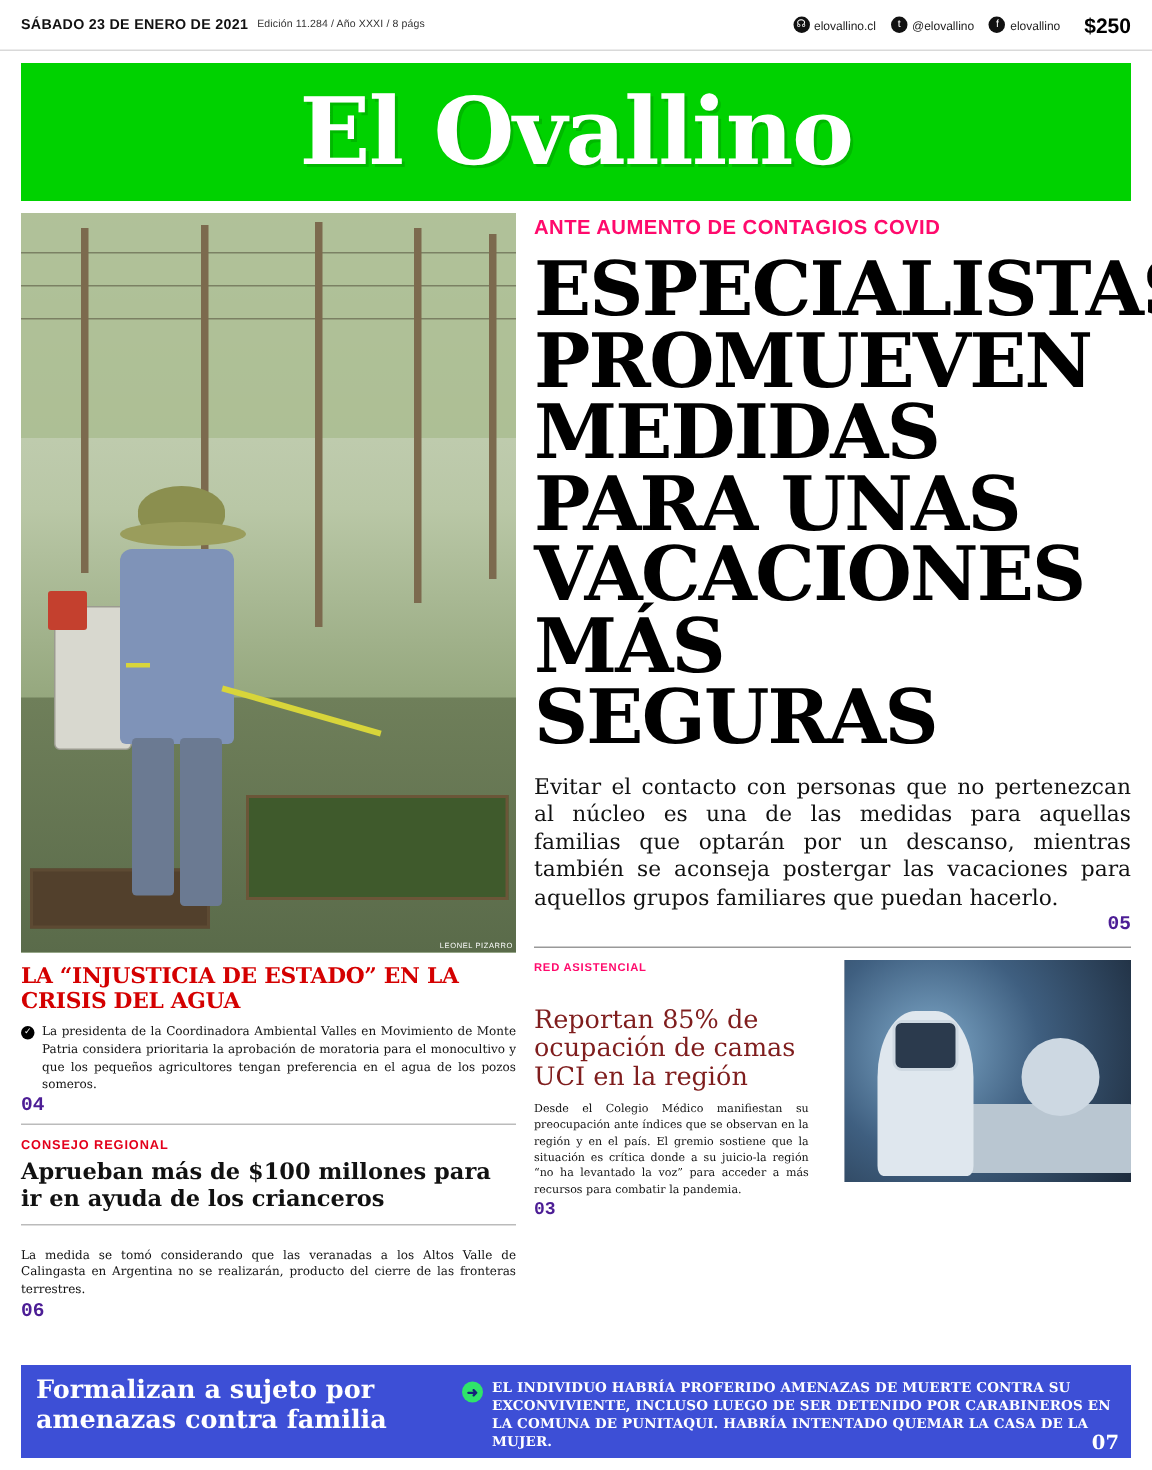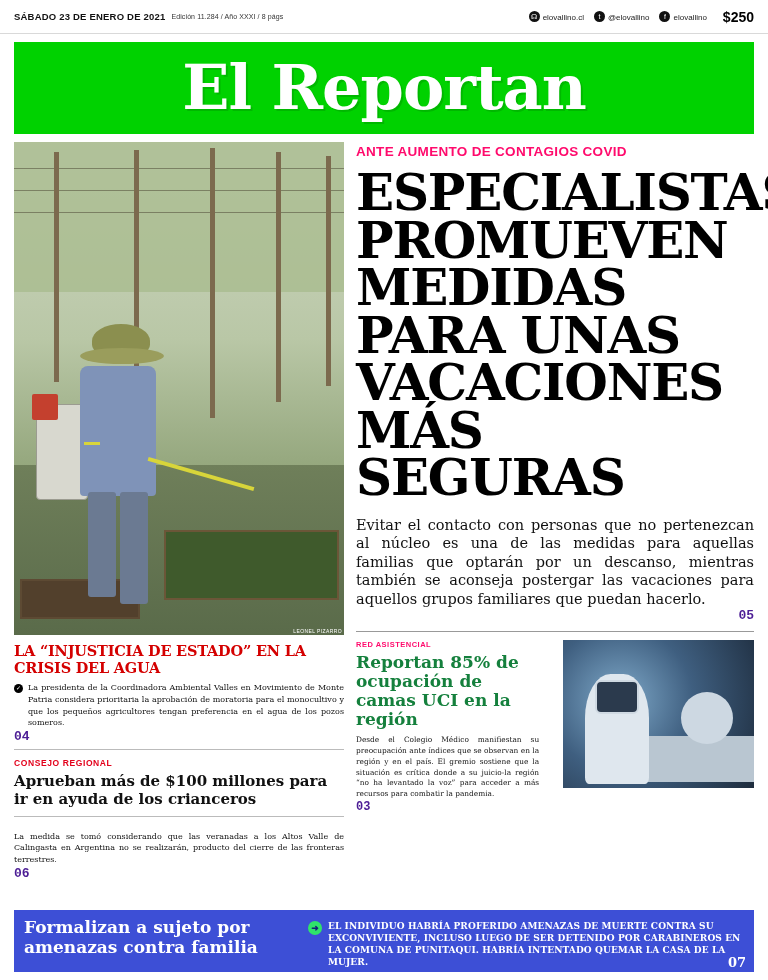--- a/index.html
+++ b/index.html
@@ -134,22 +134,22 @@
   .sec-text { width: 190px; }
   .sec-photo {
     width: 198px; height: 148px;
     background: linear-gradient(135deg,#3a4a63,#6e7f93);
     position: relative; overflow: hidden;
   }
   .kicker-pink-sm {
     color: #ff0a6c; font-weight: bold; font-size: 7.5px; letter-spacing: .5px;
   }
   .sec-head {
-    font-family: "DejaVu Serif", serif; font-weight: bold;
-    font-size: 17px; line-height: 1.12; color: #15803d; margin-top: 4px;
+    font-family: "DejaVu Serif", serif; font-weight: normal;
+    font-size: 17px; line-height: 1.12; color: #7f1d1d; margin-top: 22px;
   }
   .sec-body {
     font-family: "DejaVu Serif", serif;
     font-size: 7.4px; line-height: 1.45; color:#111; text-align: justify;
     margin-top: 6px;
   }
 
   
   .banner {
     position: absolute; left: 14px; right: 14px; bottom: 8px;
@@ -222,21 +222,21 @@
       </span>
       <span class="item">
         <span class="glyph">f</span>
         <span>elovallino</span>
       </span>
     </span>
     <span class="price">$250</span>
   </div>
 
   <div class="masthead">
-    <span class="title">El Reportan</span>
+    <span class="title">El Ovallino</span>
   </div>
 
   <div class="content">
 
     <div class="col-left">
 
       <div class="photo">
         <div class="ph-sky"></div>
         <div class="ph-row" style="top:0;height:150px;background:#a9bb8e;opacity:.8;"></div>
         <div class="ph-wire" style="top:26px;"></div>

